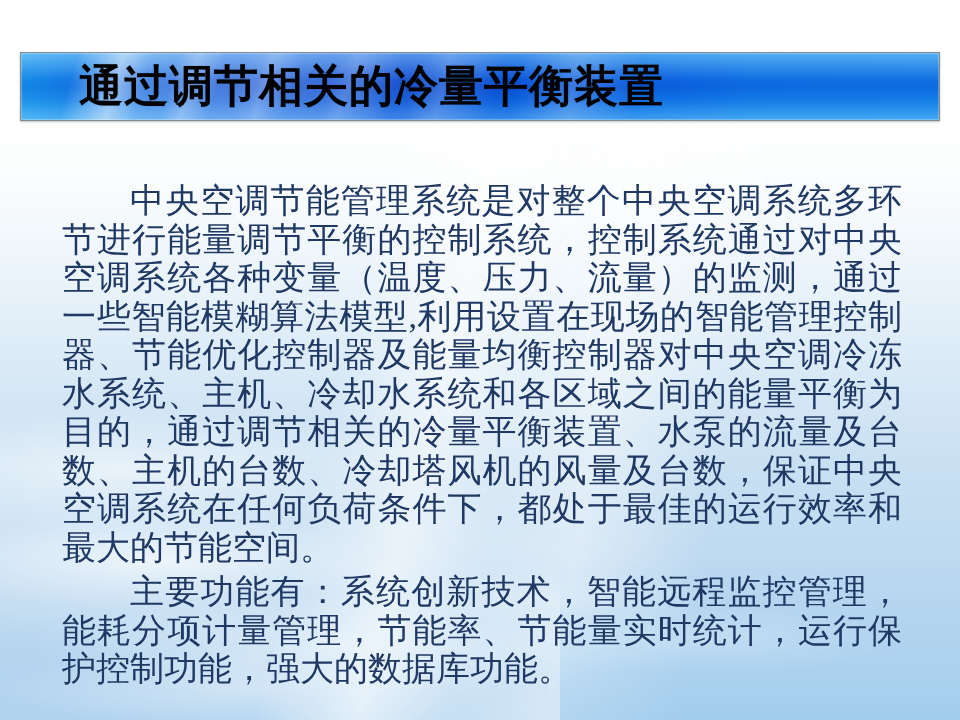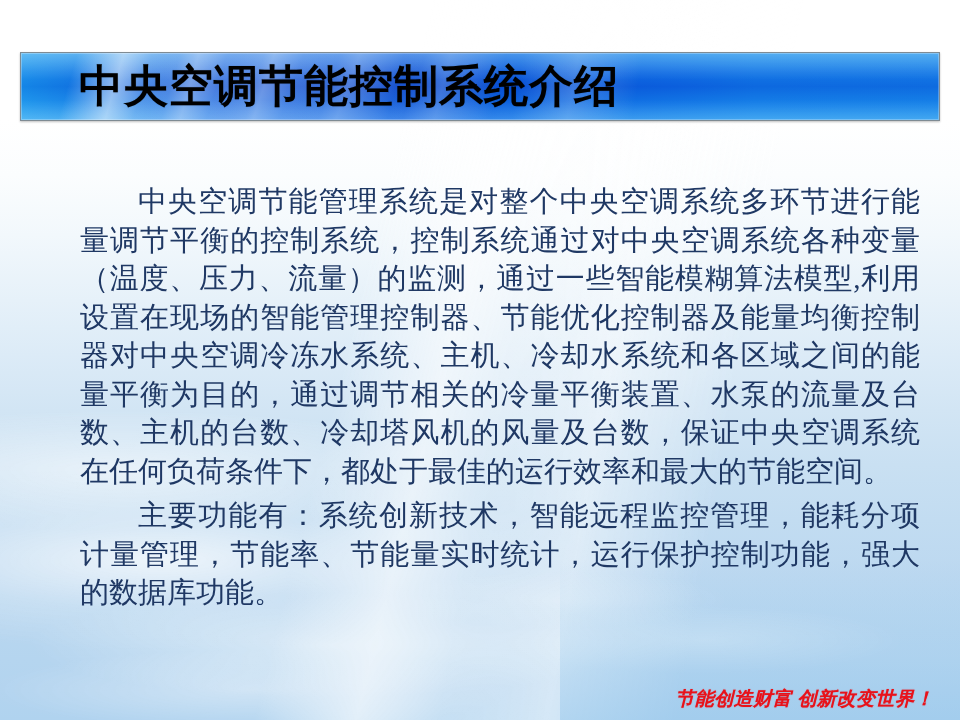--- a/index.html
+++ b/index.html
@@ -113,26 +113,26 @@
     line-height: 67px;
     letter-spacing: 1px;
     padding-left: 58px;
     white-space: nowrap;
     text-shadow: 0 0 1px rgba(0,0,0,.35);
   }
 
   
   .body-copy {
     position: absolute;
-    left: 80px;
+    left: 62px;
     top: 182px;
     width: 840px;
     color: #1f3864;
     font-family: "Liberation Serif", "DejaVu Serif", serif;
-    font-size: 29px;
+    font-size: 34px;
     line-height: 38.5px;
     text-align: justify;
     text-justify: inter-character;
   }
   .body-copy p {
     margin: 0;
     text-indent: 2em;
   }
   .body-copy p + p {
     margin-top: 6px;
@@ -159,23 +159,22 @@
 
 <div class="slide">
 
   <div class="bg-sky"></div>
   <div class="bg-clouds"></div>
   <div class="bg-bottom-haze"></div>
 
   <div class="title-banner">
     <div class="banner-sheen"></div>
     <div class="banner-inner-line"></div>
-    <span class="title-text">中央空调节能控制系统介绍</span>
+    <span class="title-text">通过调节相关的冷量平衡装置</span>
   </div>
 
   <div class="body-copy">
     <p>中央空调节能管理系统是对整个中央空调系统多环节进行能量调节平衡的控制系统，控制系统通过对中央空调系统各种变量（温度、压力、流量）的监测，通过一些智能模糊算法模型,利用设置在现场的智能管理控制器、节能优化控制器及能量均衡控制器对中央空调冷冻水系统、主机、冷却水系统和各区域之间的能量平衡为目的，通过调节相关的冷量平衡装置、水泵的流量及台数、主机的台数、冷却塔风机的风量及台数，保证中央空调系统在任何负荷条件下，都处于最佳的运行效率和最大的节能空间。</p>
     <p>主要功能有：系统创新技术，智能远程监控管理，能耗分项计量管理，节能率、节能量实时统计，运行保护控制功能，强大的数据库功能。</p>
   </div>
 
-  <div class="slogan">节能创造财富 创新改变世界！</div>
 
 </div>
 
 </body></html>

